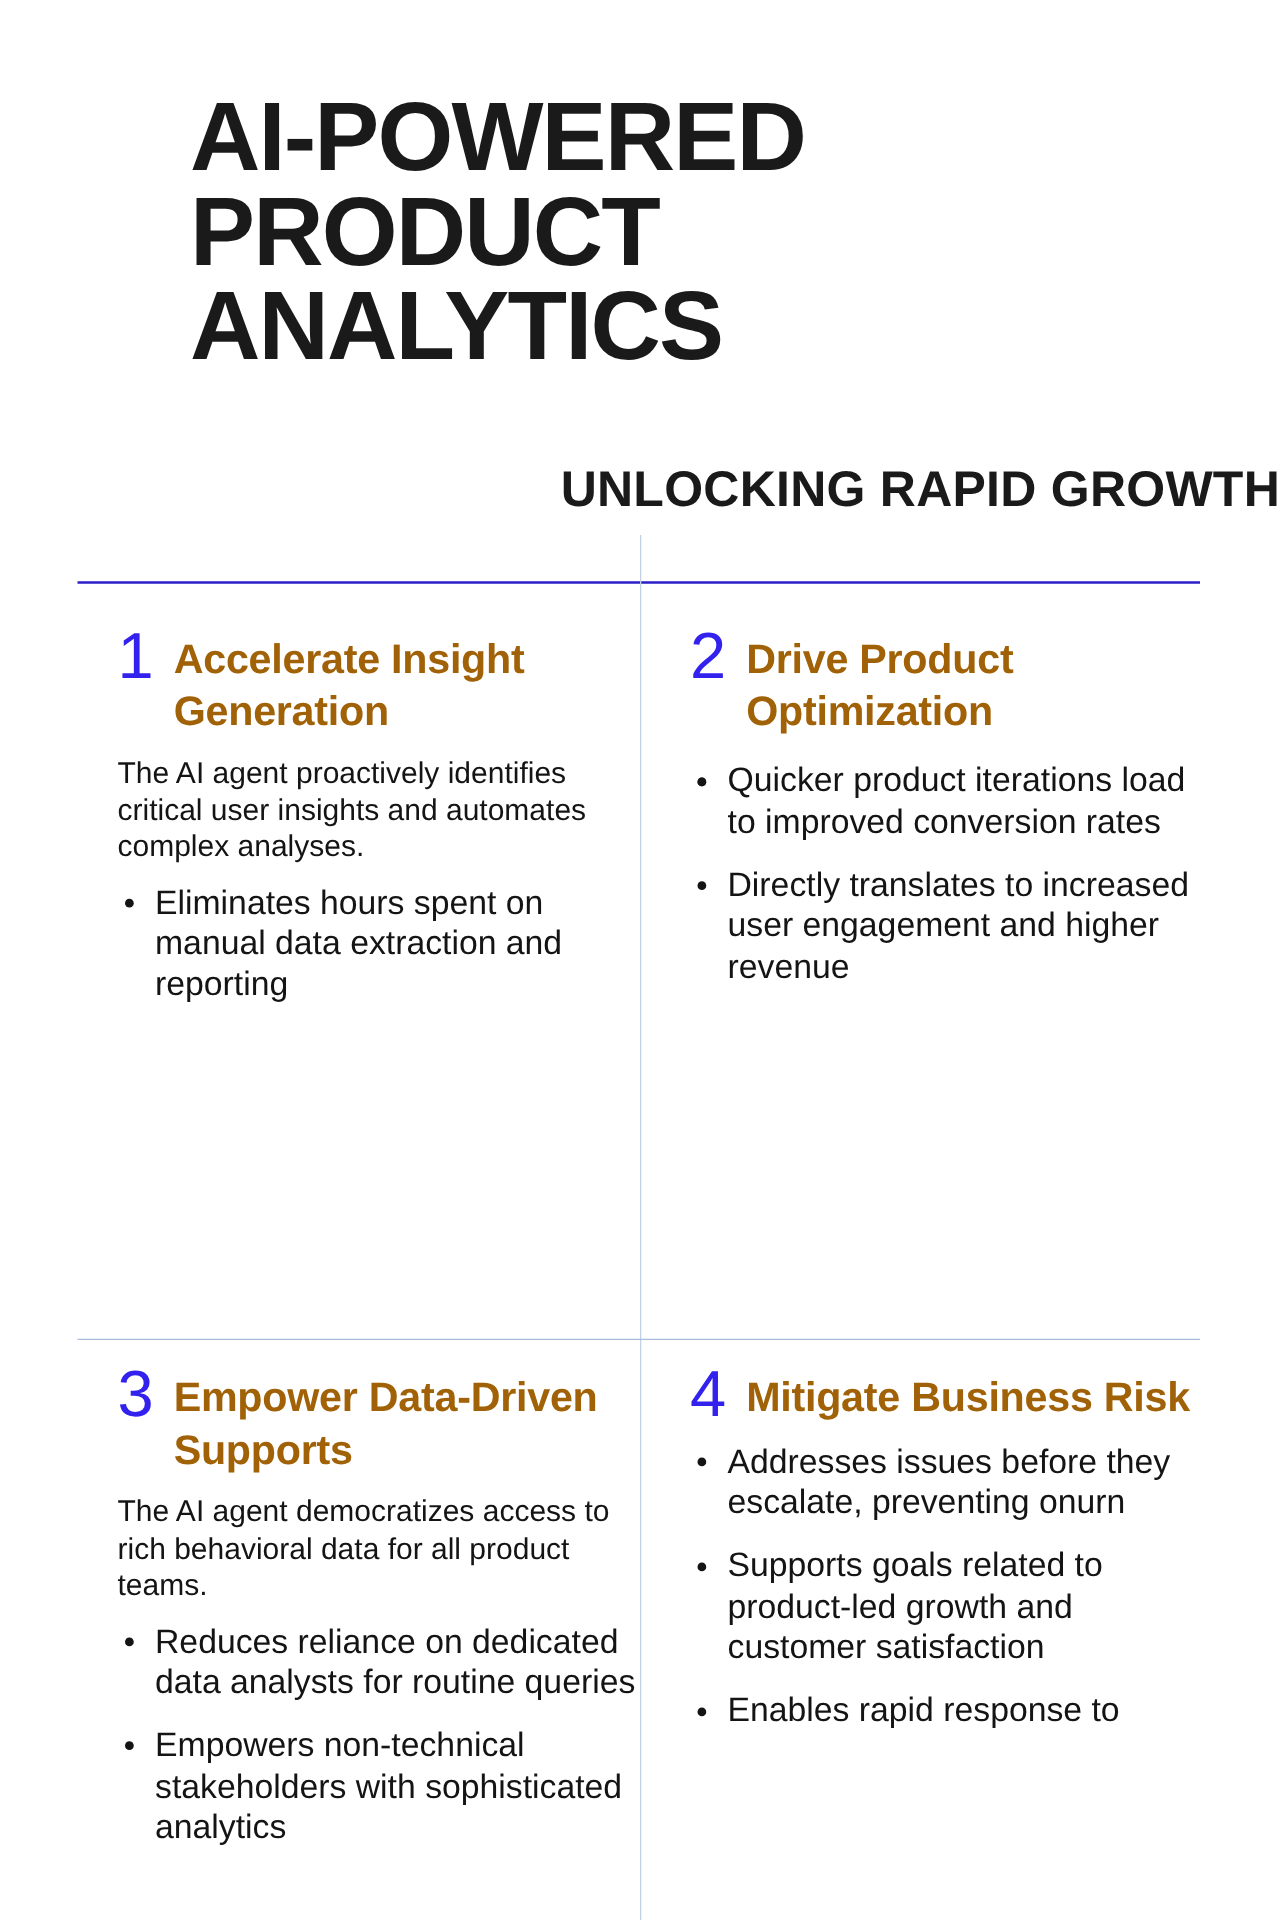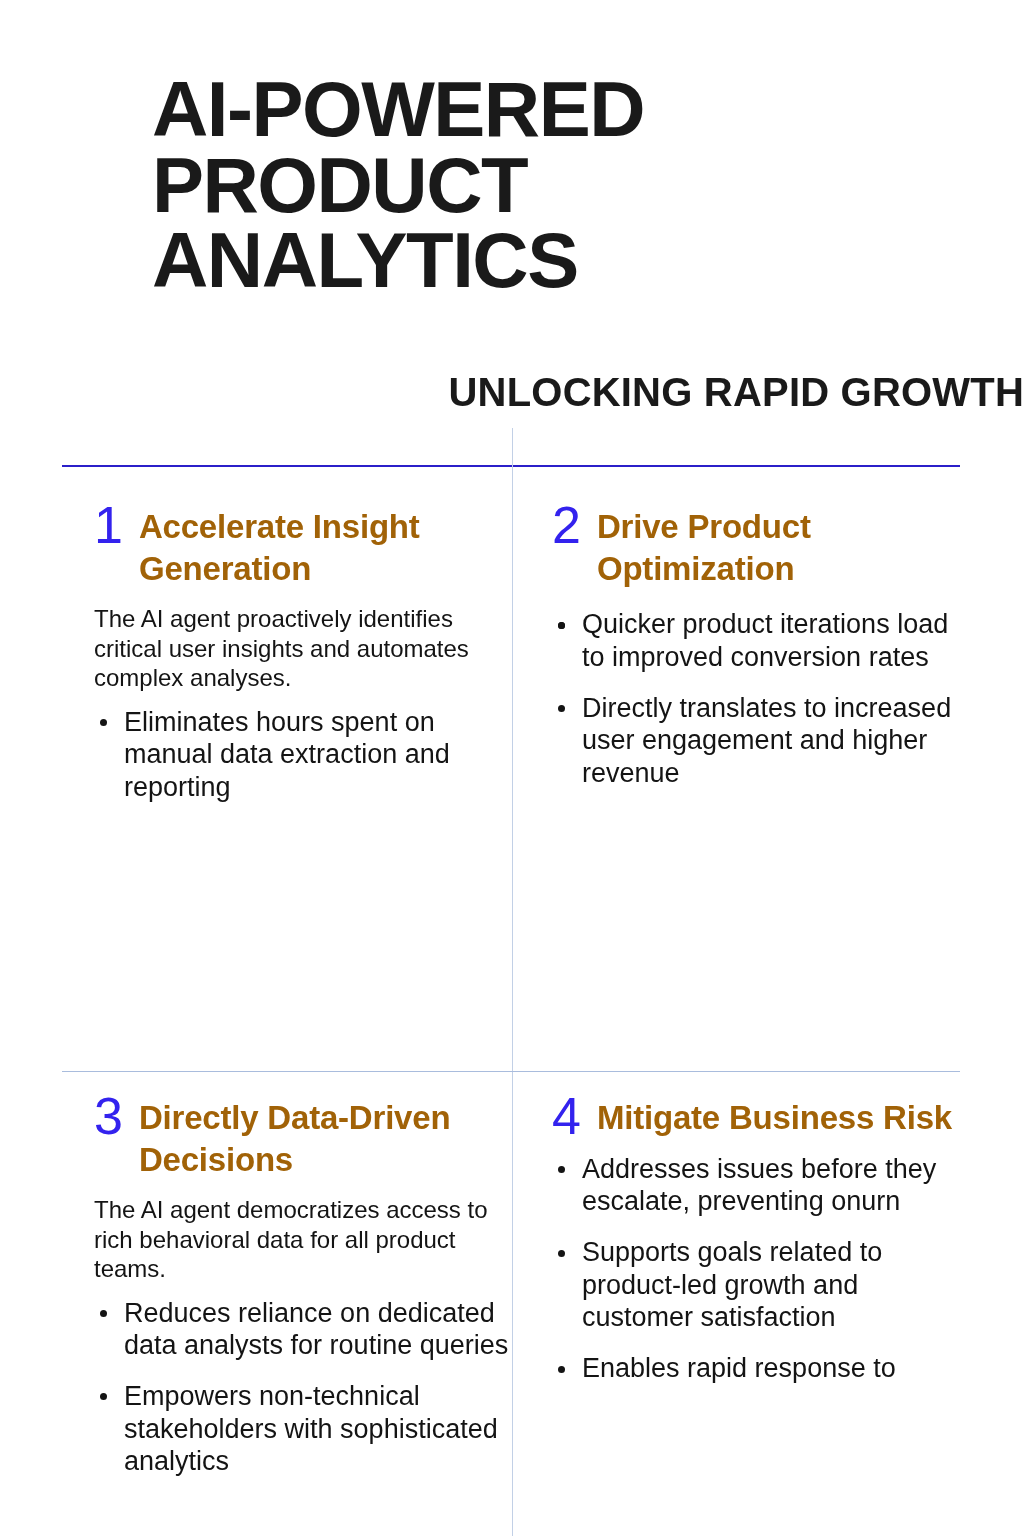--- a/index.html
+++ b/index.html
@@ -184,21 +184,21 @@
     <ul class="bullets">
       <li><span class="dot"></span></li>
       <li><span class="dot"></span><span>Quicker product iterations load to improved conversion rates</span></li>
       <li><span class="dot"></span><span>Directly translates to increased user engagement and higher revenue</span></li>
     </ul>
   </div>
 
   <div class="cell cell-3">
     <div class="cell-head">
       <div class="cell-num">3</div>
-      <div class="cell-title">Directly Data-Driven Decisions</div>
+      <div class="cell-title">Empower Data-Driven Supports</div>
     </div>
     <div class="cell-body">The AI agent democratizes access to rich behavioral data for all product teams.</div>
     <ul class="bullets">
       <li><span class="dot"></span><span>Reduces reliance on dedicated data analysts for routine queries</span></li>
       <li><span class="dot"></span><span>Empowers non-technical stakeholders with sophisticated analytics</span></li>
     </ul>
   </div>
 
   <div class="cell cell-4">
     <div class="cell-head">

